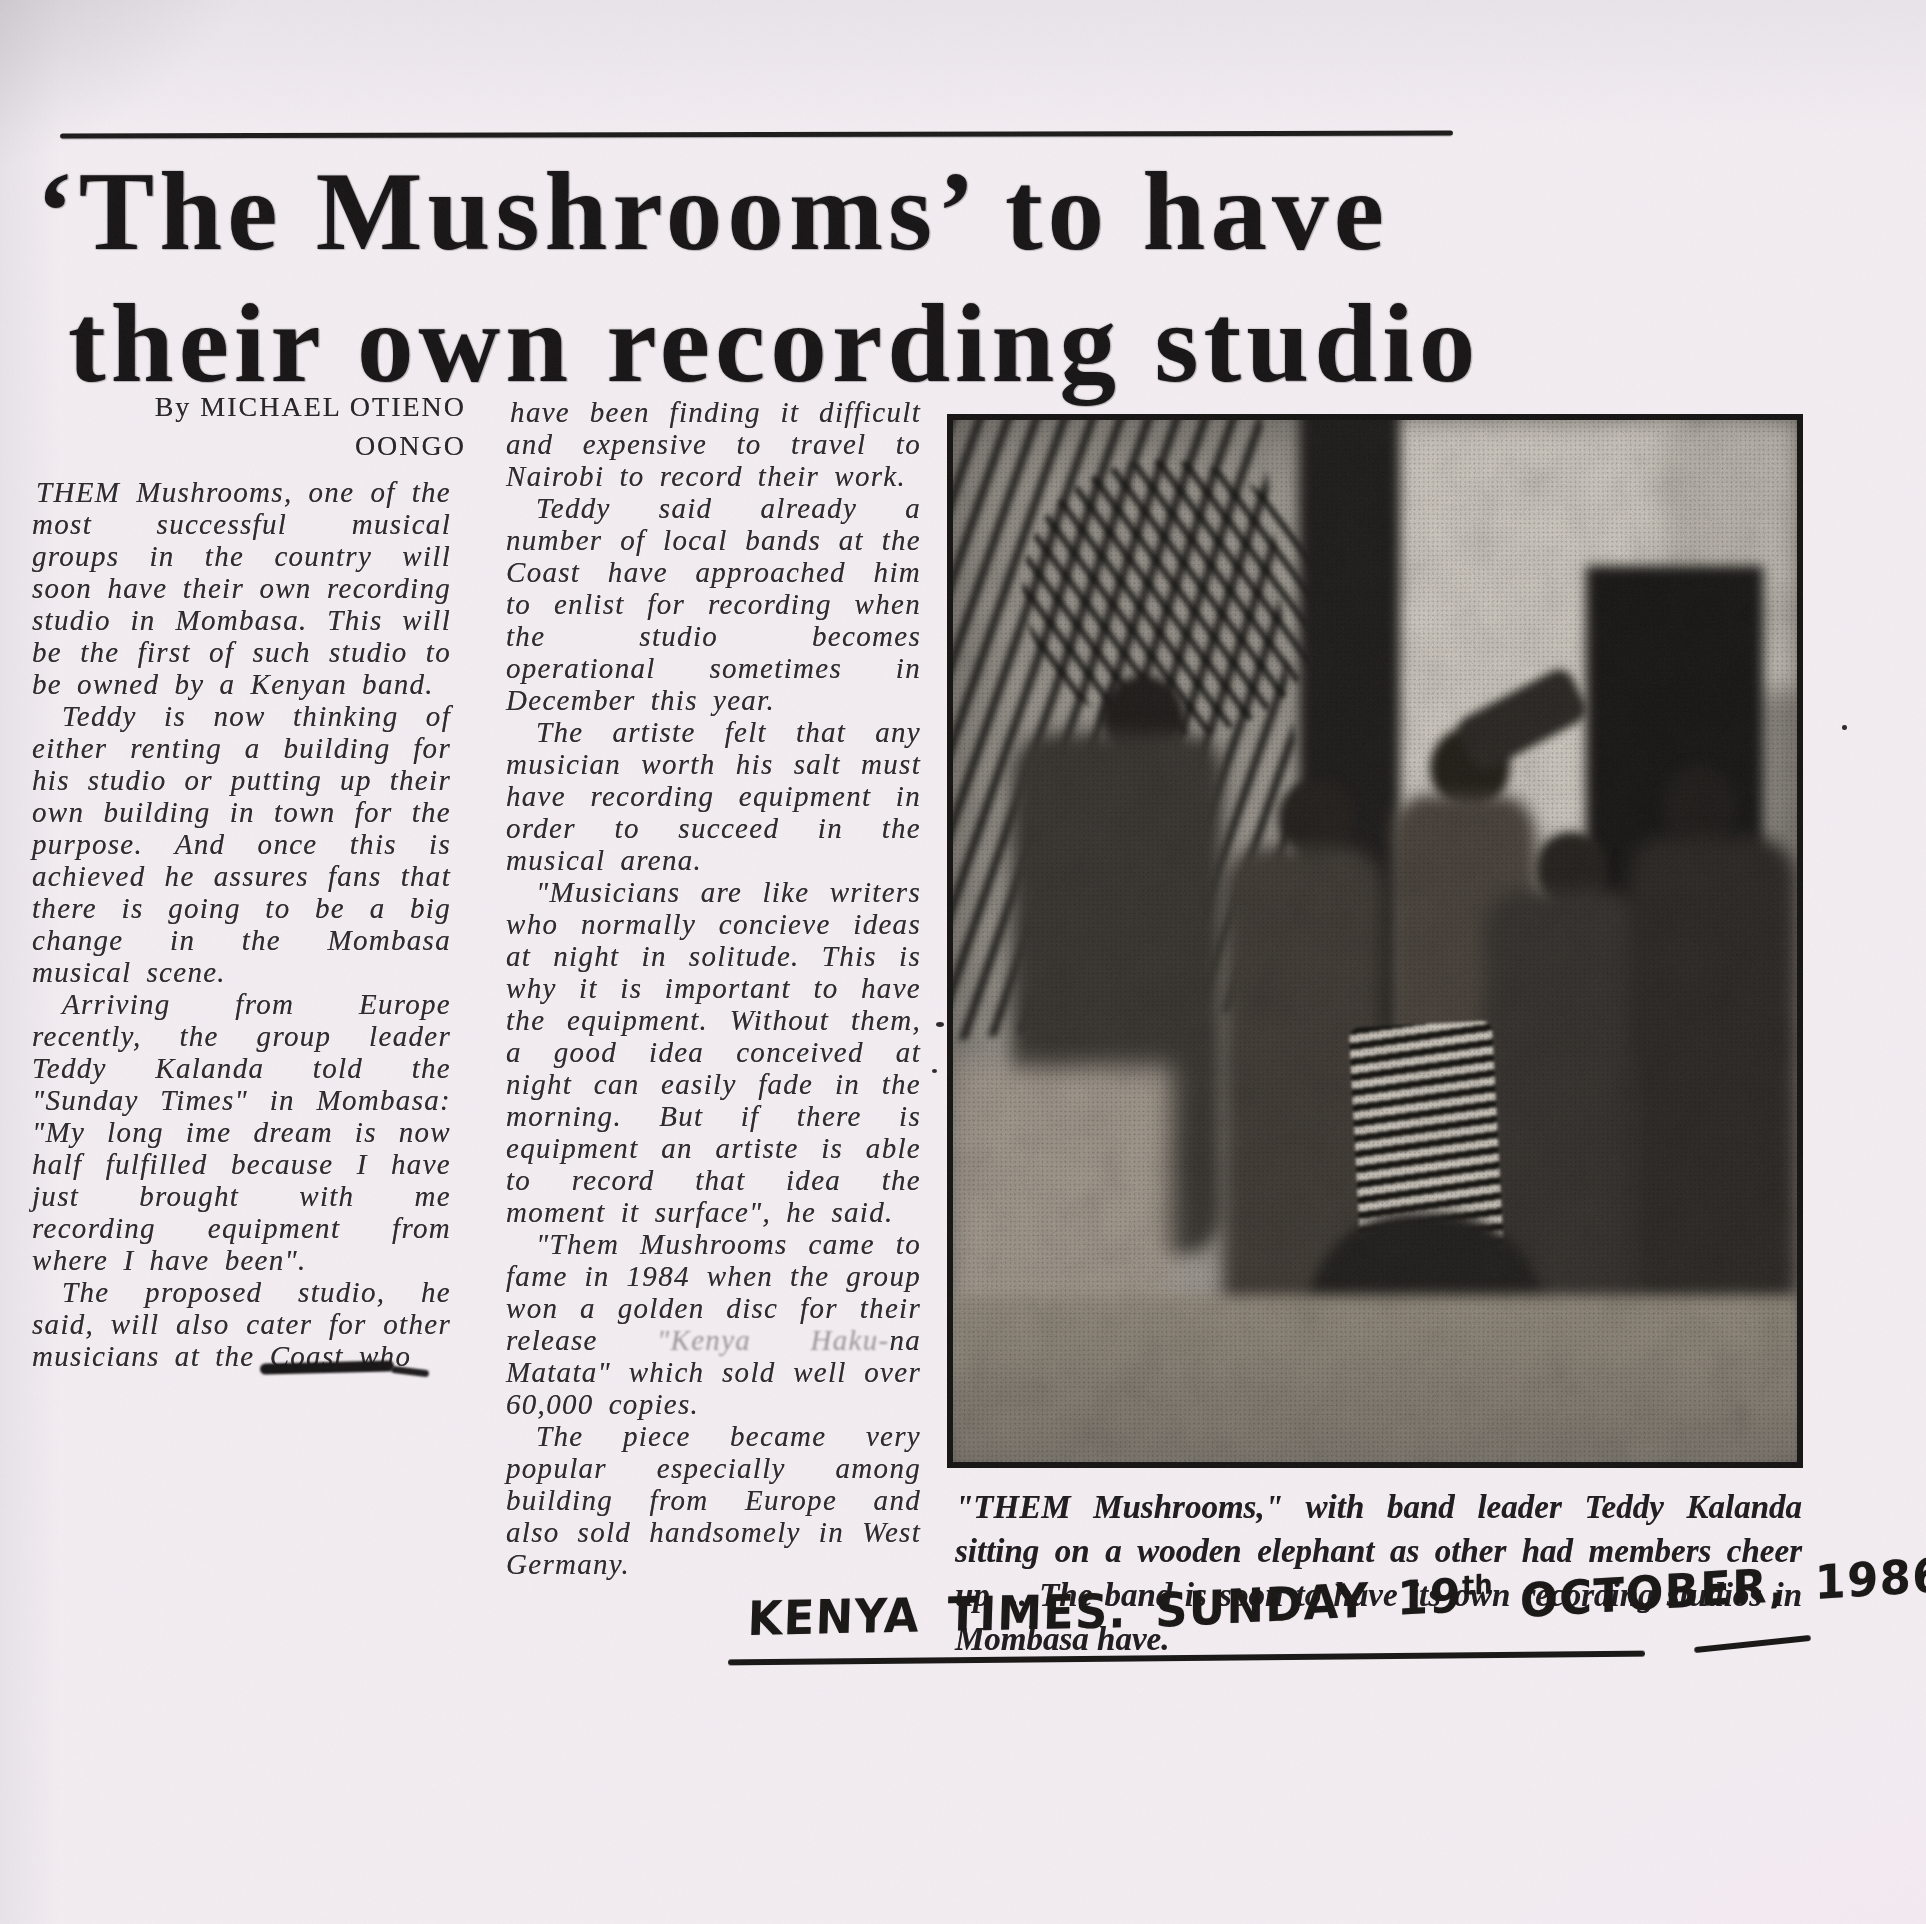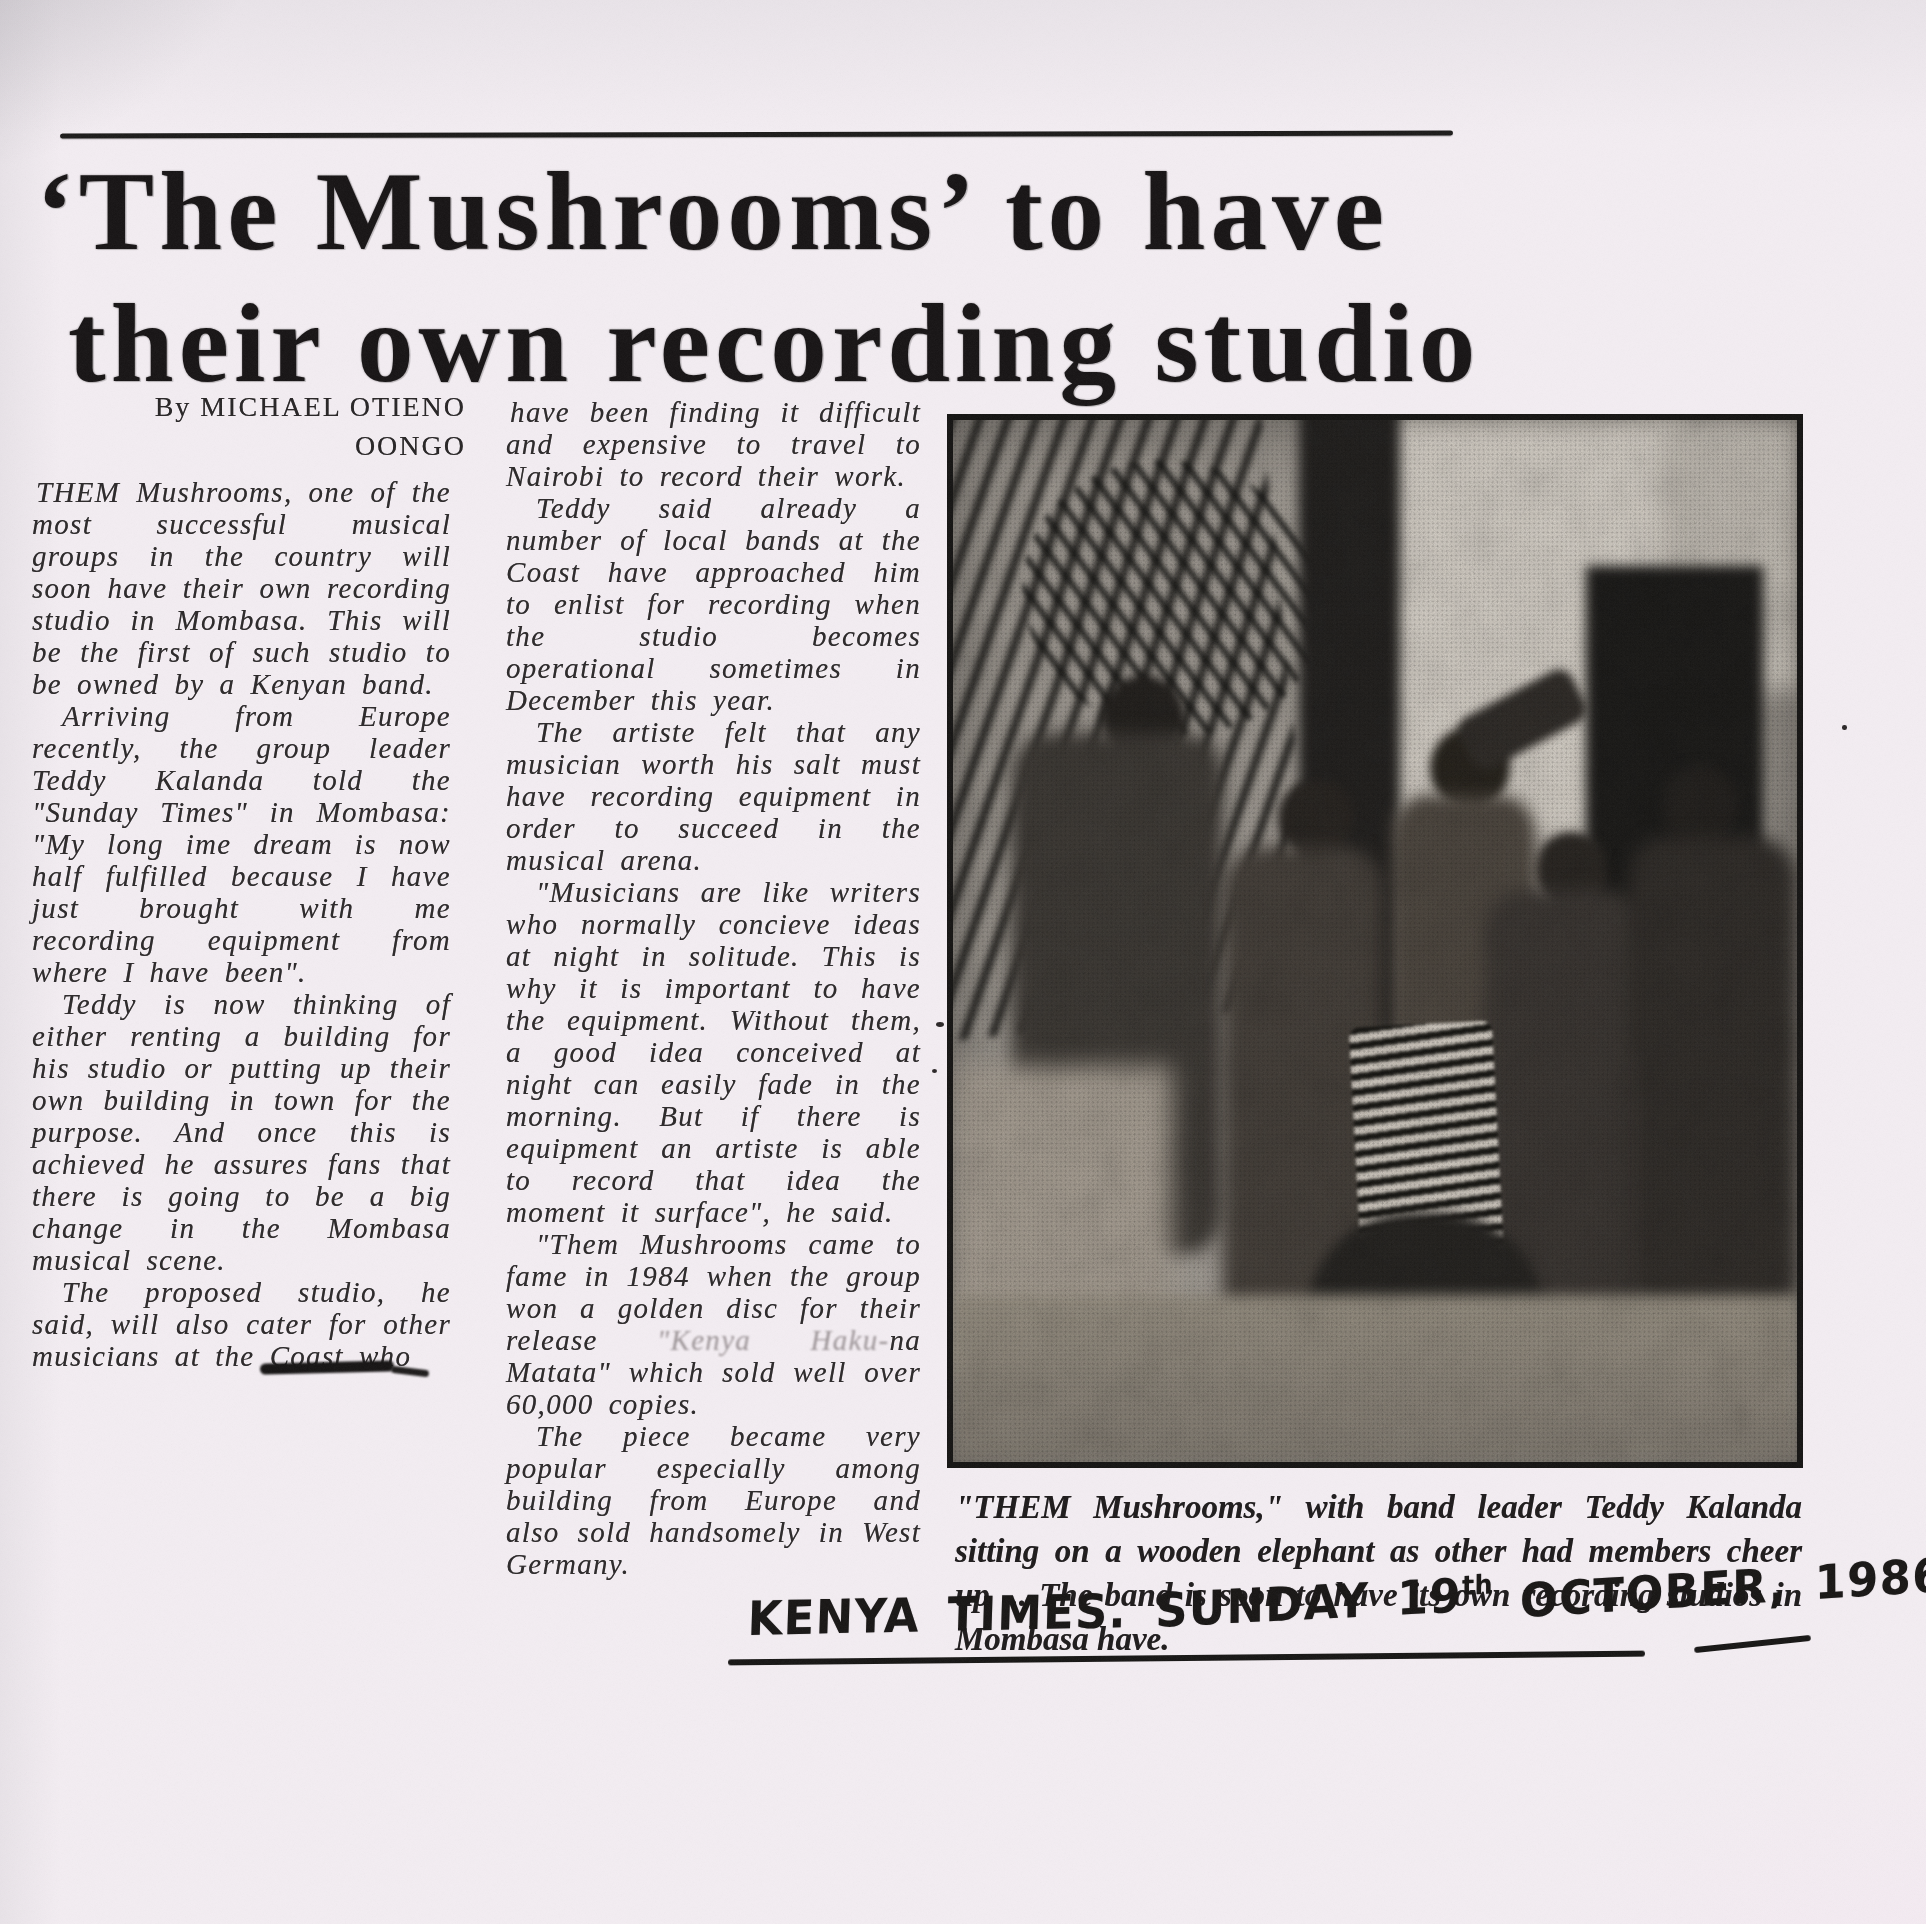--- a/index.html
+++ b/index.html
@@ -59,22 +59,22 @@
     <span class="hl2">their own recording studio</span>
   </h1>
 
   <div class="byline">
     <div>By MICHAEL OTIENO</div>
     <div>OONGO</div>
   </div>
 
   <div class="col col1">
     <p class="cont">THEM Mushrooms, one of the most successful musical groups in the country will soon have their own recording studio in Mombasa. This will be the first of such studio to be owned by a Kenyan band.</p>
+    <p>Teddy is now thinking of either renting a building for his studio or putting up their own building in town for the purpose. And once this is achieved he assures fans that there is going to be a big change in the Mombasa musical scene.</p>
     <p>Arriving from Europe recently, the group leader Teddy Kalanda told the "Sunday Times" in Mombasa: "My long ime dream is now half fulfilled because I have just brought with me recording equipment from where I have been".</p>
-    <p>Teddy is now thinking of either renting a building for his studio or putting up their own building in town for the purpose. And once this is achieved he assures fans that there is going to be a big change in the Mombasa musical scene.</p>
     <p>The proposed studio, he said, will also cater for other musicians at the Coast who</p>
   </div>
 
   <div class="ink-smudge"></div>
   <div class="ink-smudge-tail"></div>
   <div class="speck" style="left:936px;top:1022px;width:8.2px;height:5.1px;"></div>
   <div class="speck" style="left:932px;top:1069px;width:5.1px;height:4.1px;"></div>
   <div class="speck" style="left:1842px;top:725px;width:4.6px;height:4.6px;"></div>
 
   <div class="col col2">

